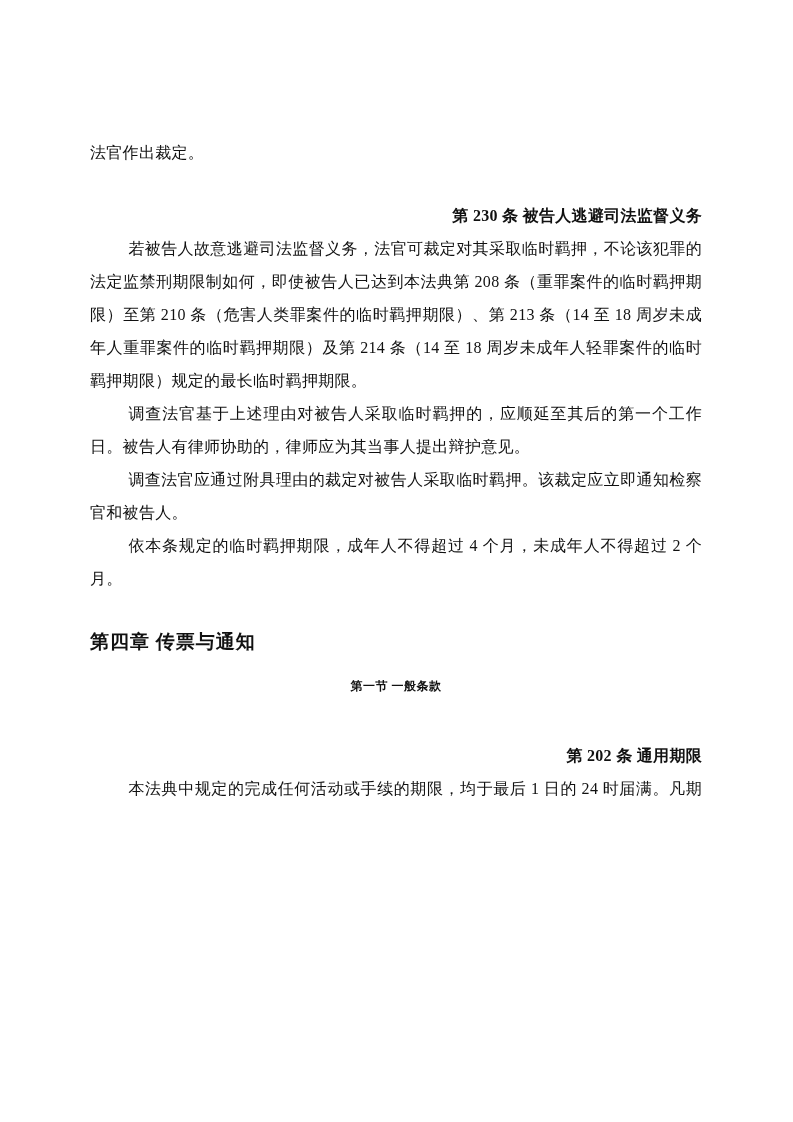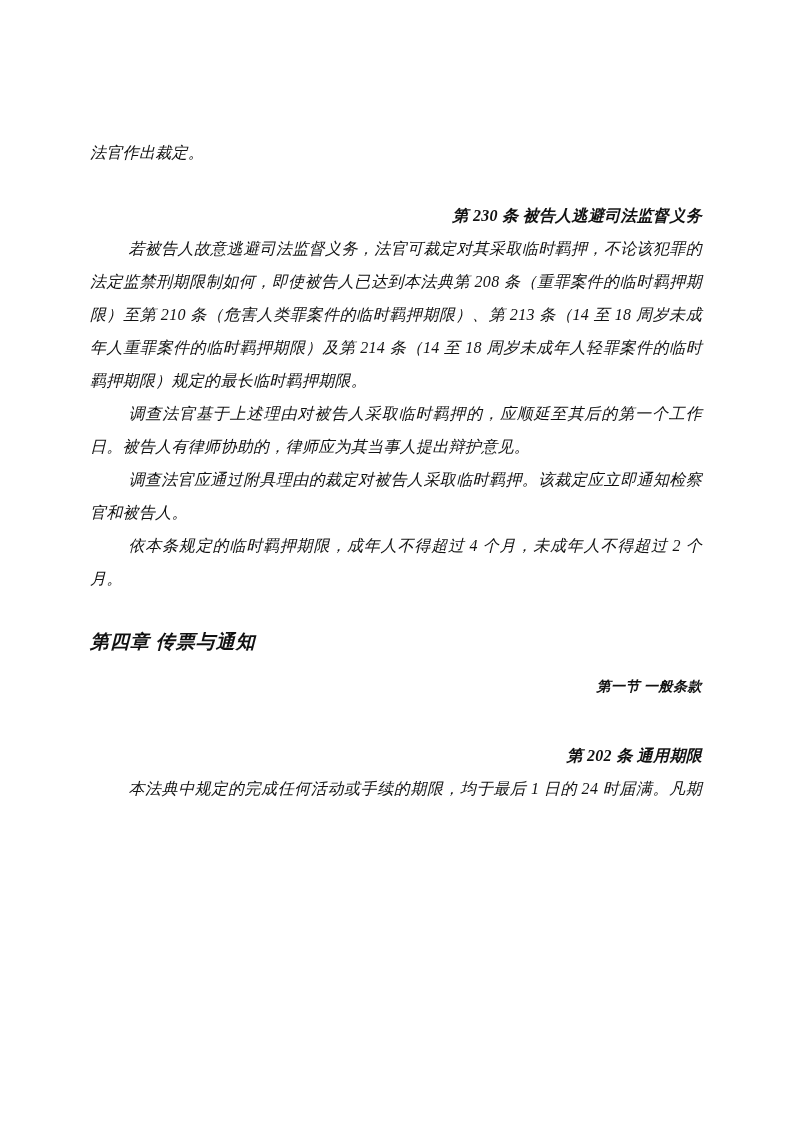--- a/index.html
+++ b/index.html
@@ -8,21 +8,20 @@
     background: #ffffff;
   }
   .page {
     position: relative;
     width: 793px;
     height: 812px;
     background: #ffffff;
     color: #111111;
     font-family: "Liberation Serif", "DejaVu Serif", serif;
     overflow: hidden;
-    font-style: italic;
   }
   .content {
     position: absolute;
     top: 136px;
     left: 90px;
     width: 612px;
   }
   .para {
     font-size: 16px;
     line-height: 33px;
@@ -43,24 +42,24 @@
   }
   .chapter-heading {
     font-size: 19px;
     font-weight: 700;
     line-height: 45px;
     text-align: left;
     margin: 24px 0 0 0;
     letter-spacing: 1px;
   }
   .section-heading {
-    font-size: 14px;
+    font-size: 12px;
     font-weight: 700;
     line-height: 45px;
-    text-align: right;
+    text-align: center;
     margin: 0;
     letter-spacing: 0.5px;
   }
   .footer {
     position: absolute;
     top: 1036px;
     left: 0;
     width: 793px;
     text-align: center;
     font-size: 13px;

